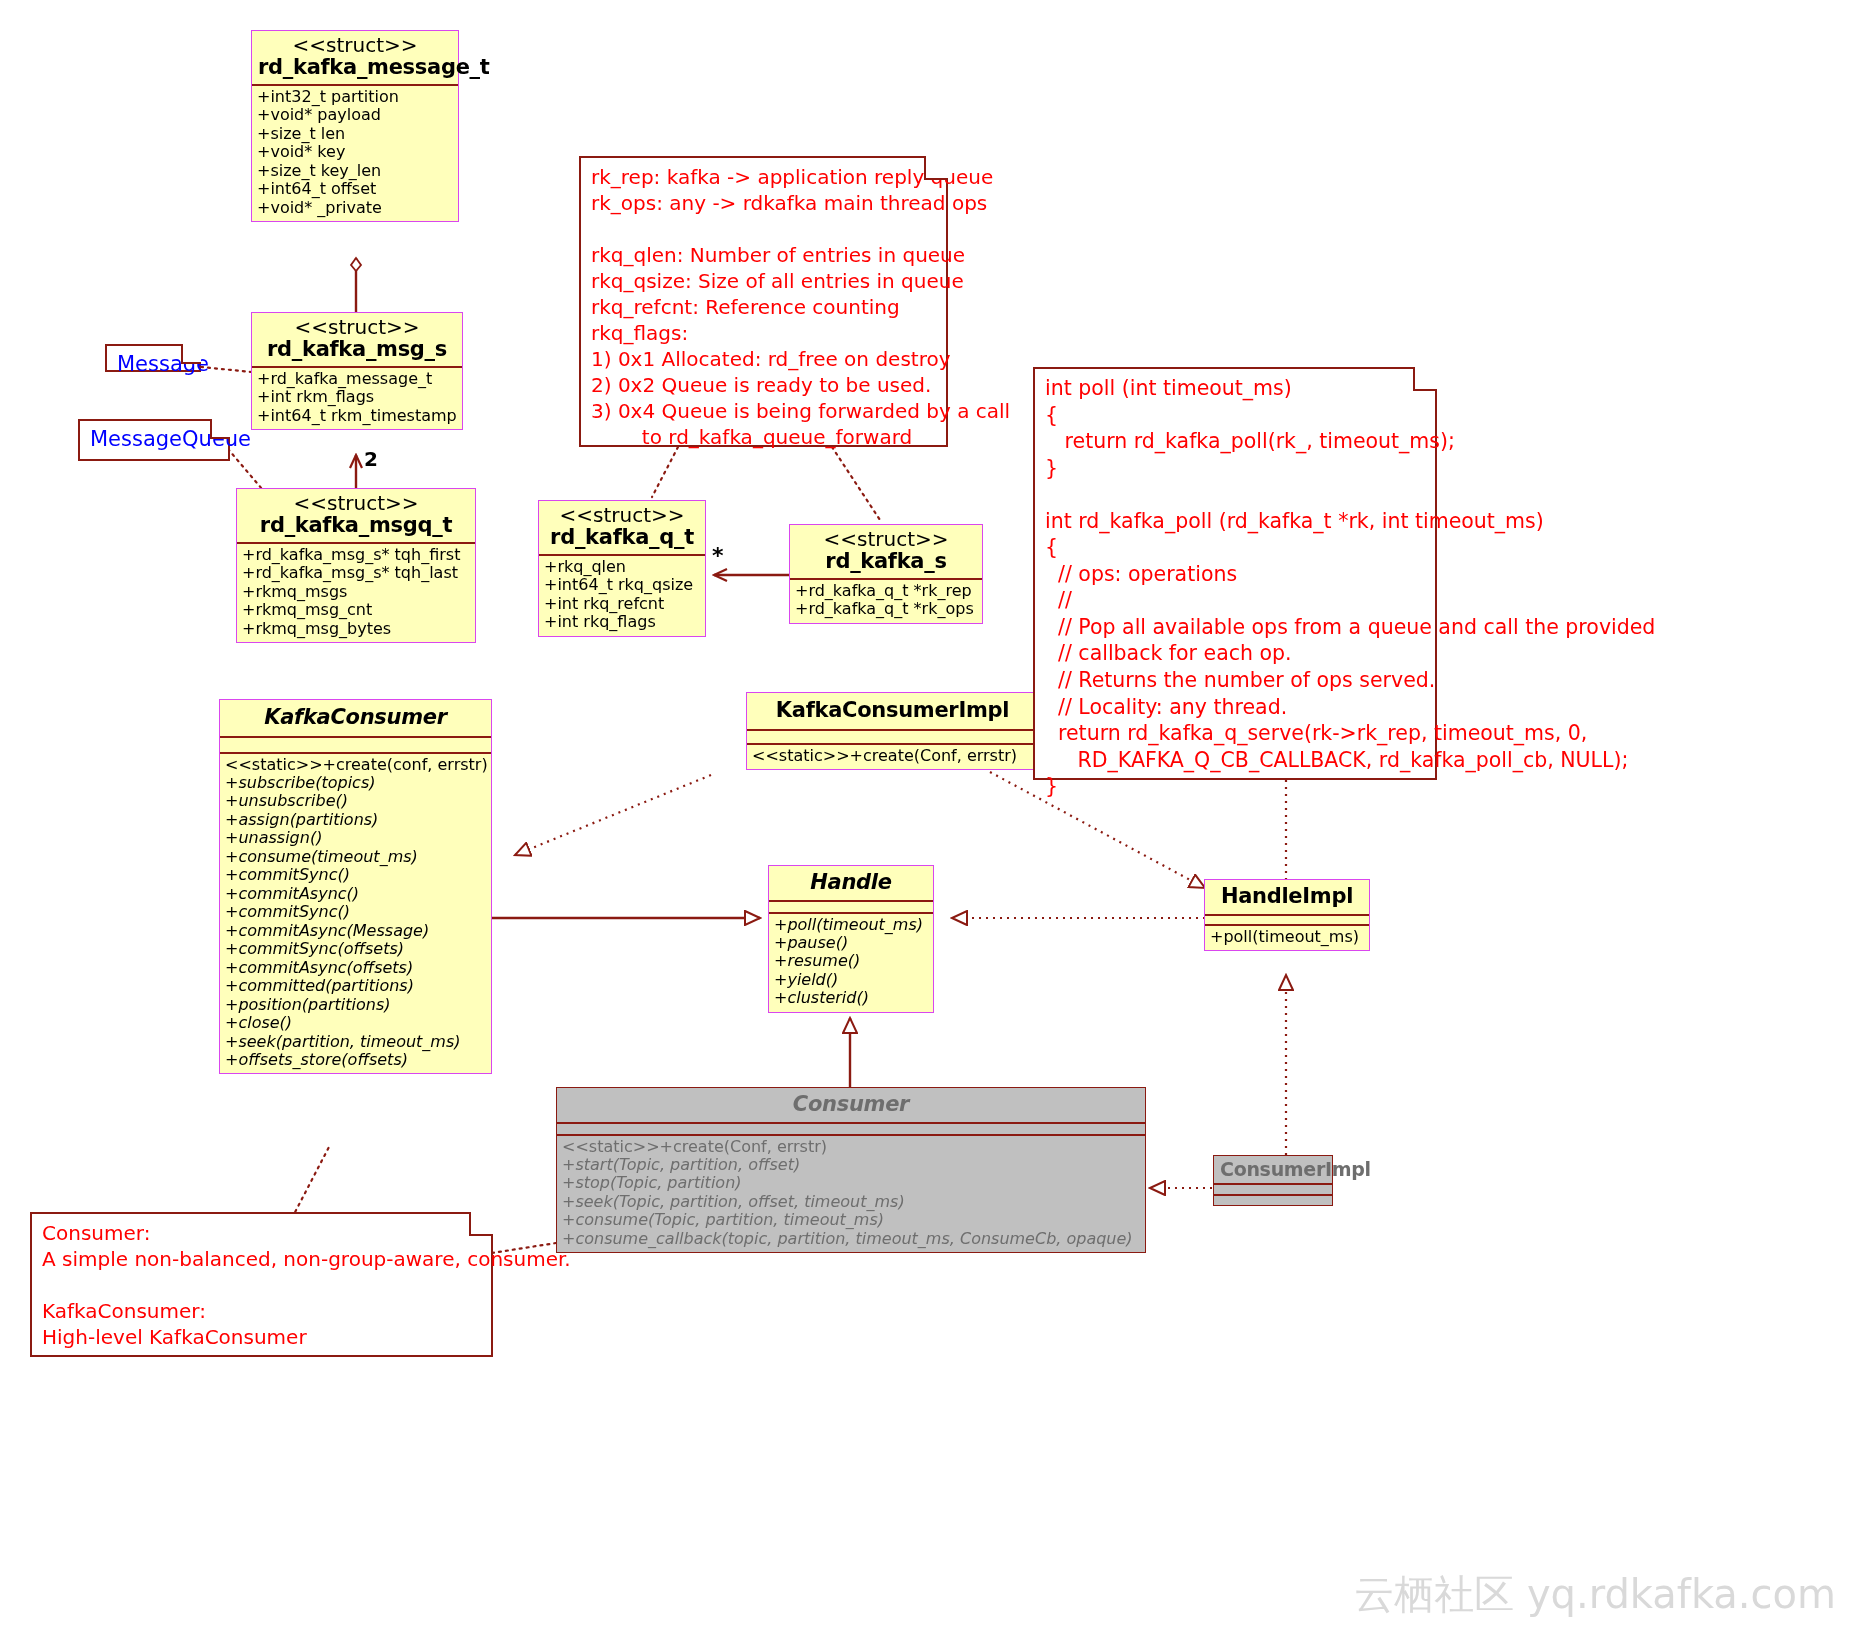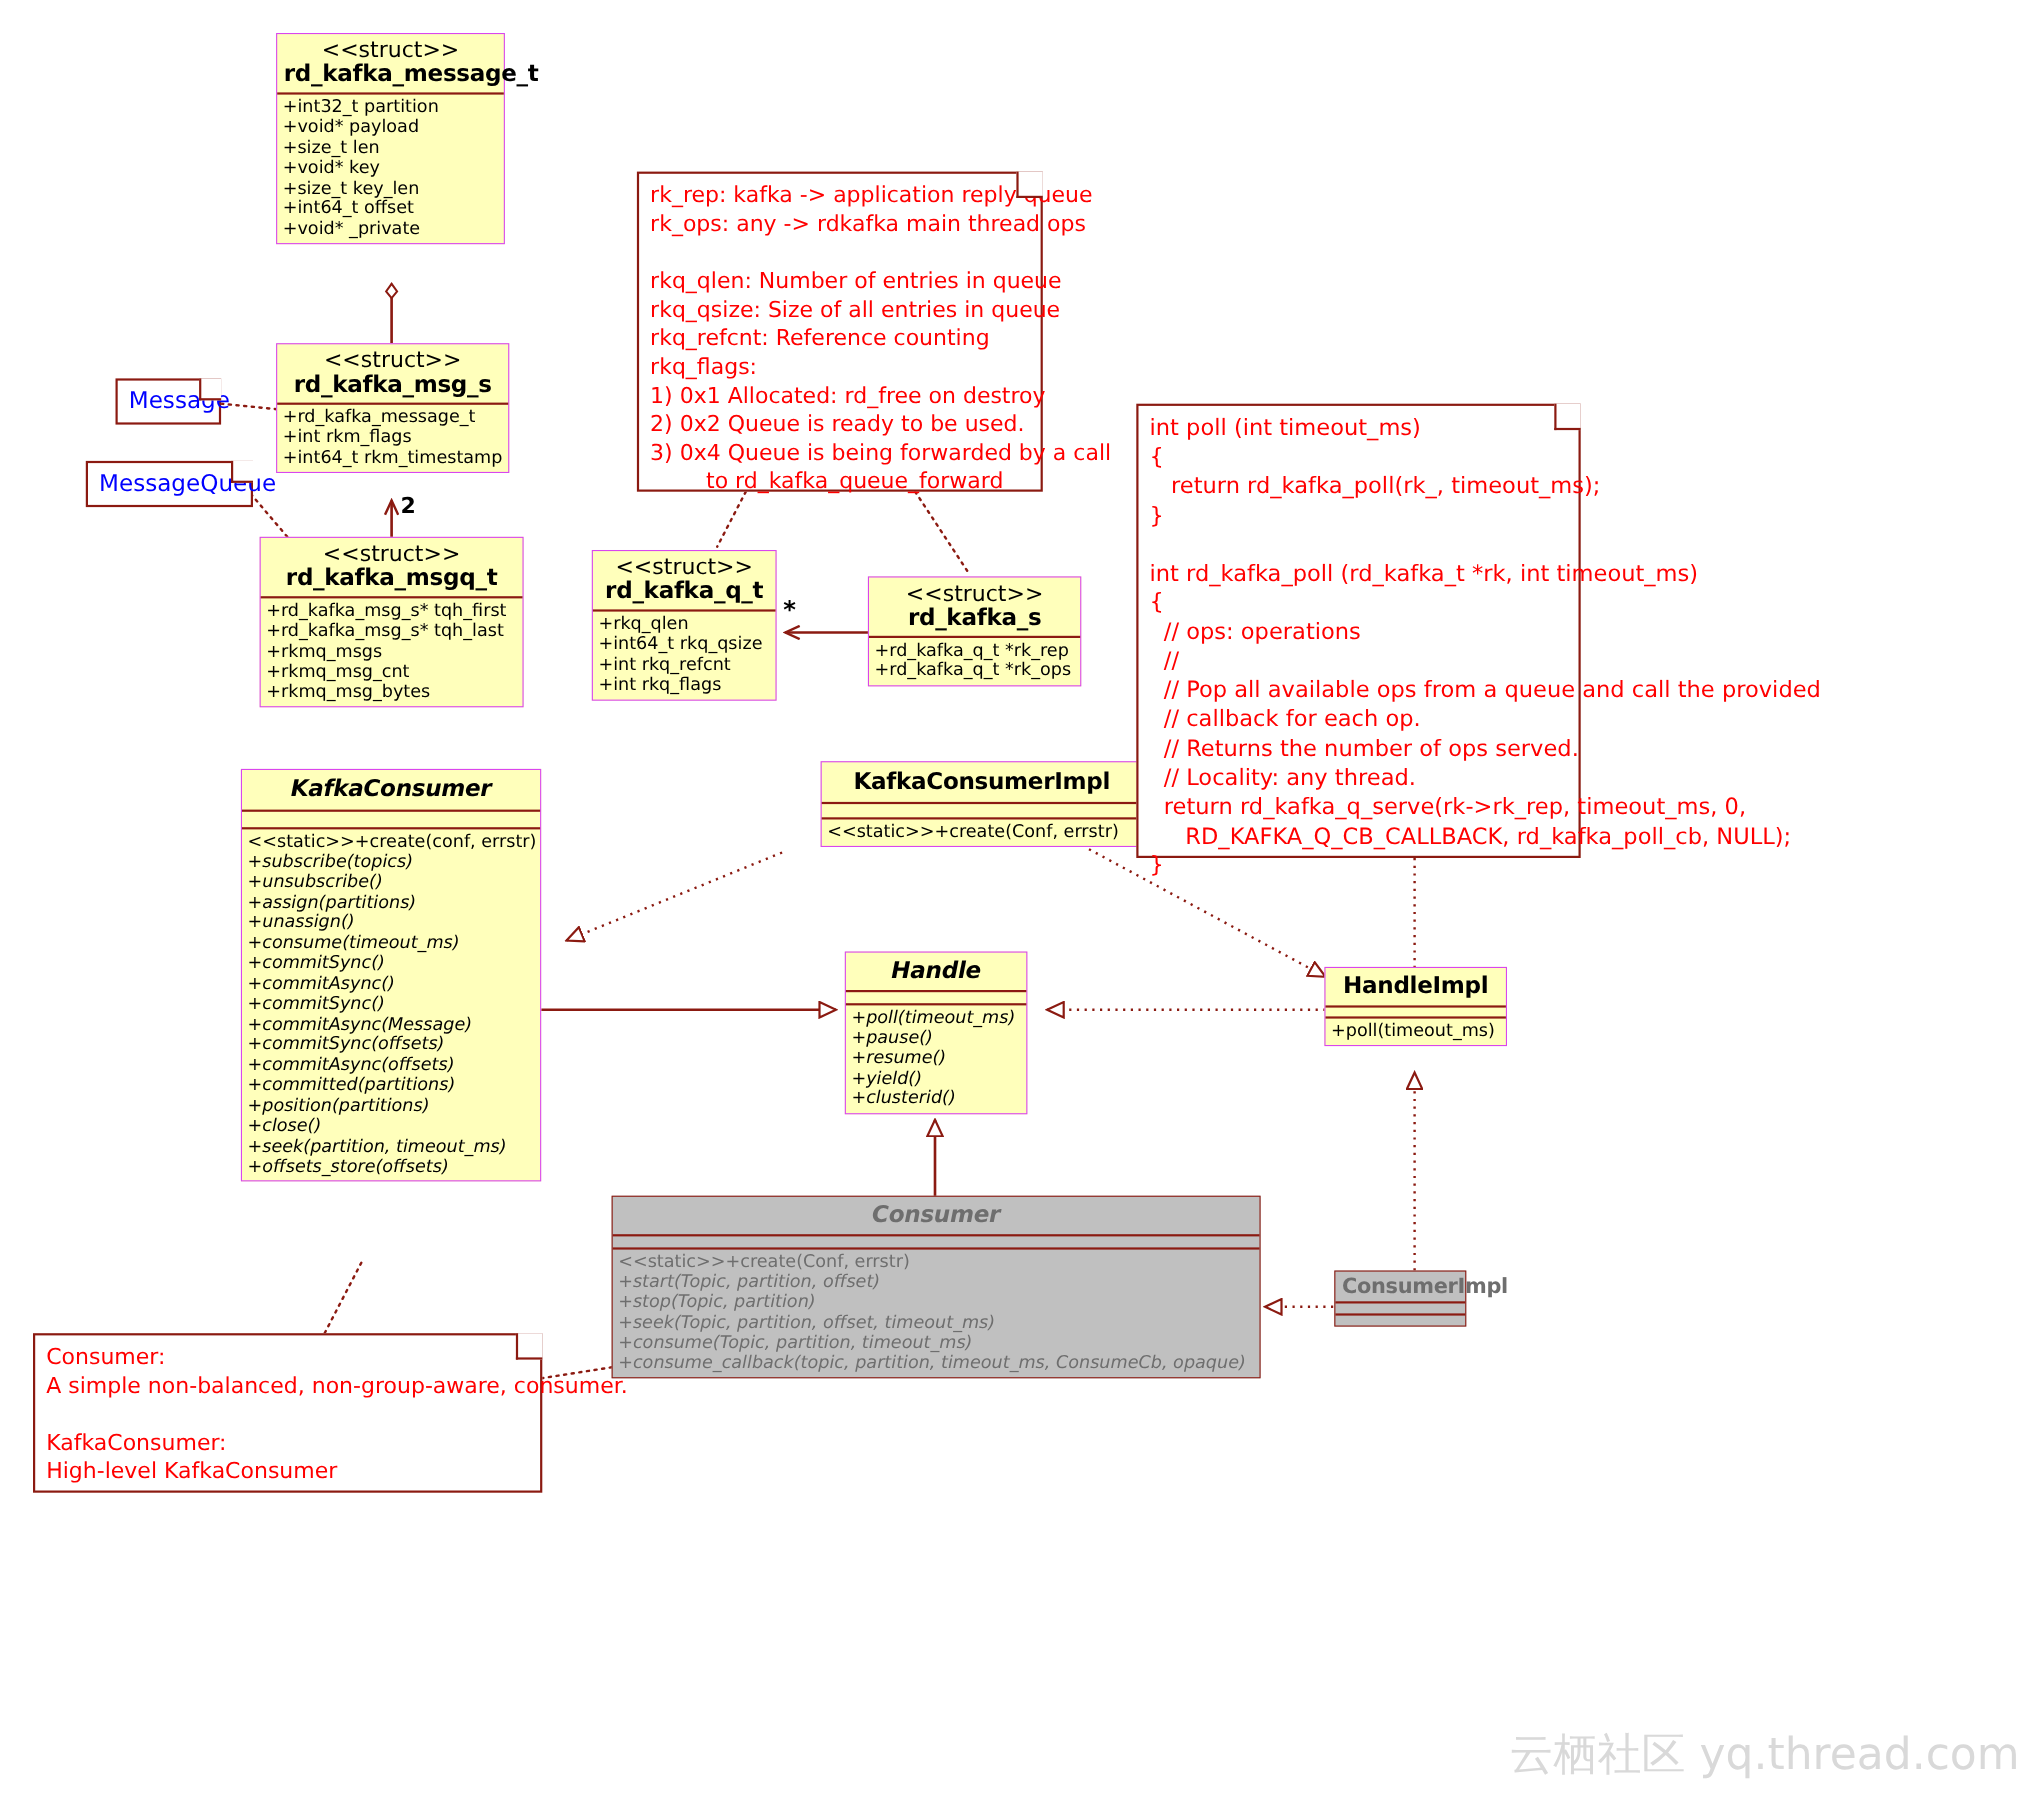--- a/index.html
+++ b/index.html
@@ -197,21 +197,21 @@
     </div>
     <div class="sep"></div>
     <div class="body">
       <div class="attr">+rd_kafka_q_t *rk_rep</div>
       <div class="attr">+rd_kafka_q_t *rk_ops</div>
     </div>
   </div>
 
   <div class="mult" style="left:364px;top:447px;">2</div>
 
-  <div class="note small" style="left:105px;top:344px;width:96px;height:42px;">
+  <div class="note small" style="left:105px;top:344px;width:96px;height:28px;">
     <div class="fold"></div>
     <div class="ntxt blue">Message</div>
   </div>
 
   <div class="note small" style="left:78px;top:419px;width:152px;height:42px;">
     <div class="fold"></div>
     <div class="ntxt blue">MessageQueue</div>
   </div>
 
   <div class="note" style="left:579px;top:156px;width:369px;height:291px;">
@@ -346,15 +346,15 @@
 
   <div class="note" style="left:30px;top:1212px;width:463px;height:145px;">
     <div class="fold"></div>
     <div class="ntxt">Consumer:
 A simple non-balanced, non-group-aware, consumer.
 
 KafkaConsumer:
 High-level KafkaConsumer</div>
   </div>
 
-  <div class="watermark">云栖社区 yq.thread.com</div>
+  <div class="watermark">云栖社区 yq.rdkafka.com</div>
 
 </div>
 
 </body></html>

